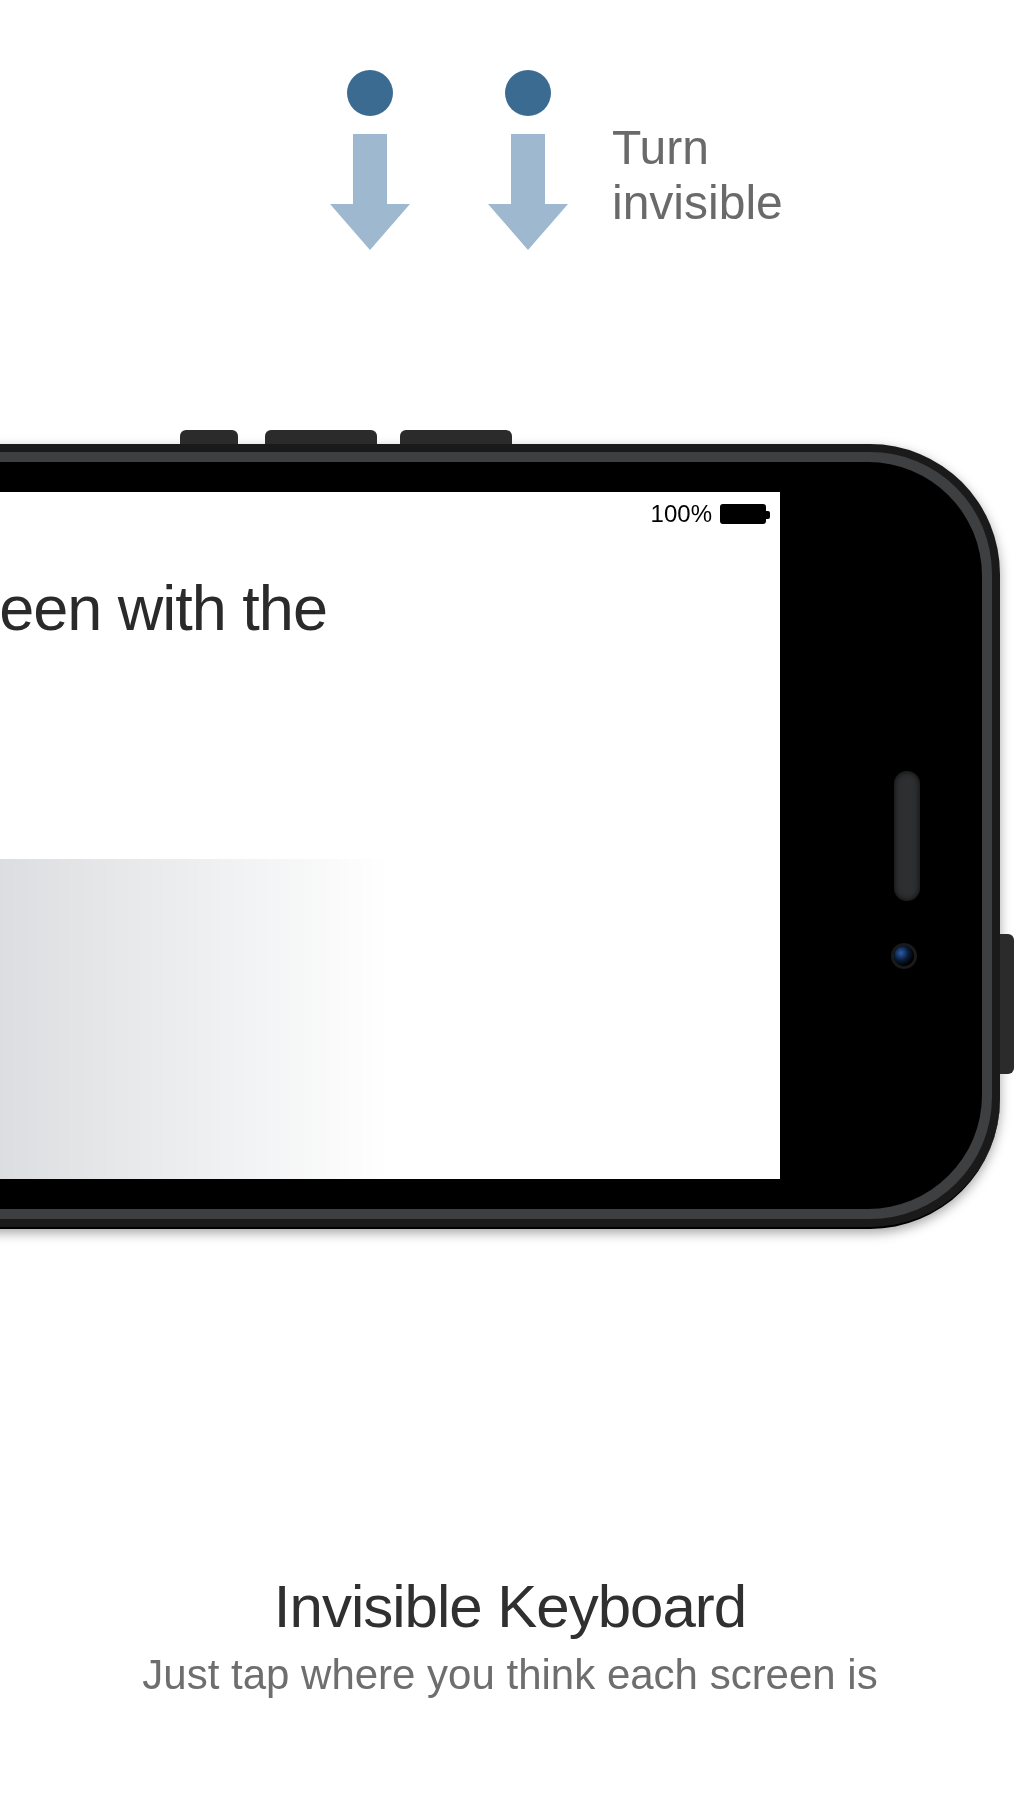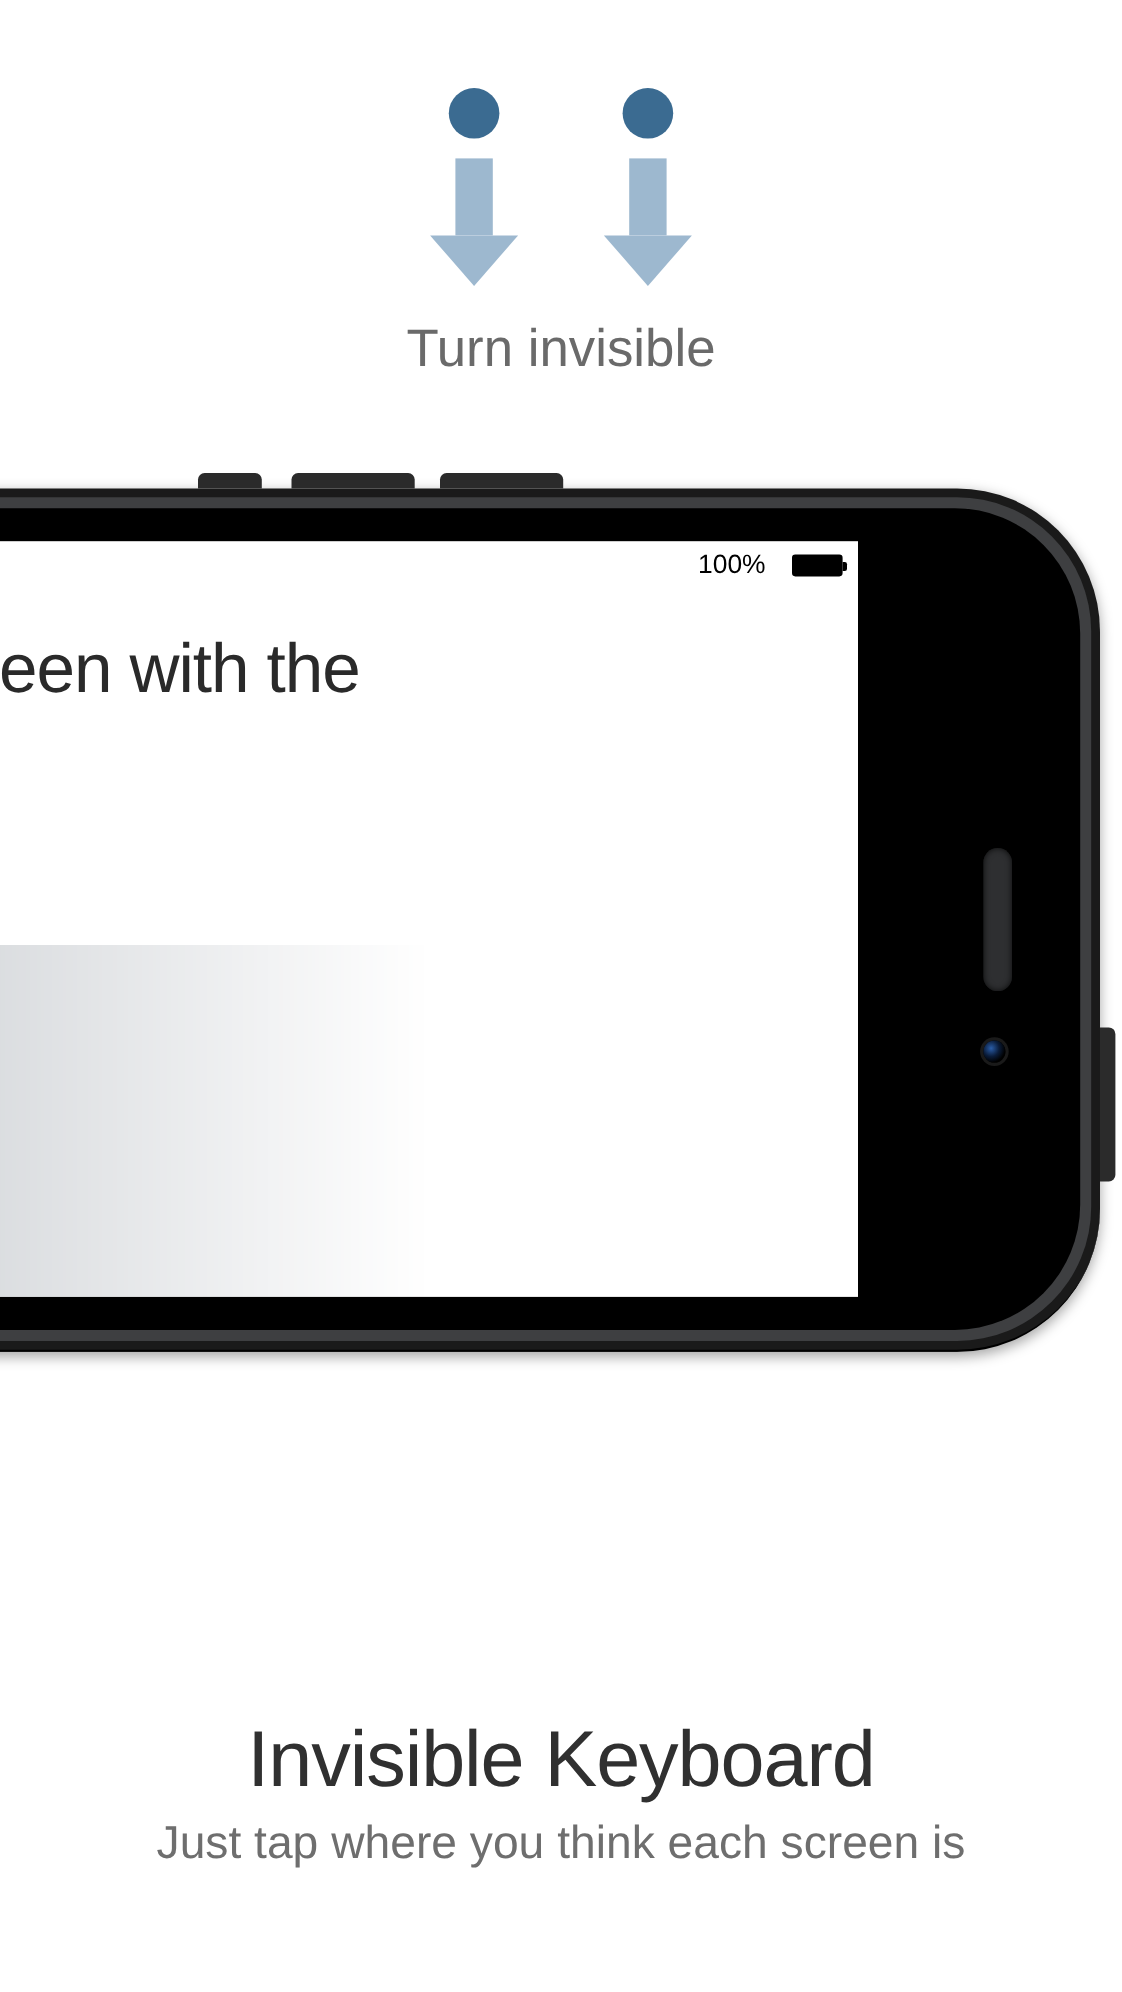--- a/index.html
+++ b/index.html
@@ -2,26 +2,26 @@
 <html><head>
 <meta charset="utf-8">
 <style>
   * { box-sizing: border-box; margin: 0; padding: 0; }
   html, body { width: 1020px; height: 1811px; background: #fff; font-family: -apple-system, "Helvetica Neue", Helvetica, Arial, sans-serif; overflow: hidden; position: relative; }
 
   
   .gesture {
     position: absolute;
     left: 50%;
-    top: 80px;
+    top: 70px;
     transform: translateX(-50%);
     width: 360px;
     display: flex;
-    flex-direction: column;
     align-items: center;
+    gap: 44px;
   }
   .gesture-arrows {
     display: flex;
     gap: 78px;
   }
   .arrow-unit { display: flex; flex-direction: column; align-items: center; }
   .dot {
     width: 46px; height: 46px; border-radius: 50%;
     background: #3b6b91;
   }
@@ -102,21 +102,21 @@
     overflow: hidden;
   }
 
   .status-bar {
     position: absolute; top: 0; left: 0; right: 0;
     height: 40px;
     font-size: 25px;
     font-weight: 500;
     color: #000;
   }
-  .status-batt { position: absolute; right: 14px; top: 8px; display: flex; align-items: center; gap: 24px; font-size: 24px; }
+  .status-batt { position: absolute; right: 14px; top: 8px; display: flex; align-items: center; gap: 8px; font-size: 24px; }
   .batt-icon {
     width: 46px; height: 20px; border: 2px solid #000; border-radius: 3px; position: relative;
     background: #000;
   }
   .batt-icon::after {
     content: ""; position: absolute; right: -6px; top: 5px; width: 4px; height: 8px; background: #000; border-radius: 0 2px 2px 0;
   }
 
   .headline {
     position: absolute;
@@ -138,21 +138,21 @@
     -webkit-mask-image: linear-gradient(to right, rgba(0,0,0,1) 0%, rgba(0,0,0,1) 10%, rgba(0,0,0,0) 100%);
     mask-image: linear-gradient(to right, rgba(0,0,0,1) 0%, rgba(0,0,0,1) 10%, rgba(0,0,0,0) 100%);
   }
 
   
   .title {
     position: absolute;
     left: 0; right: 0;
     bottom: 170px;
     text-align: center;
-    font-size: 72px;
+    font-size: 60px;
     font-weight: 500;
     color: #303030;
     letter-spacing: -1px;
   }
   .subtitle {
     position: absolute;
     left: 0; right: 0;
     bottom: 112px;
     text-align: center;
     font-size: 42px;

